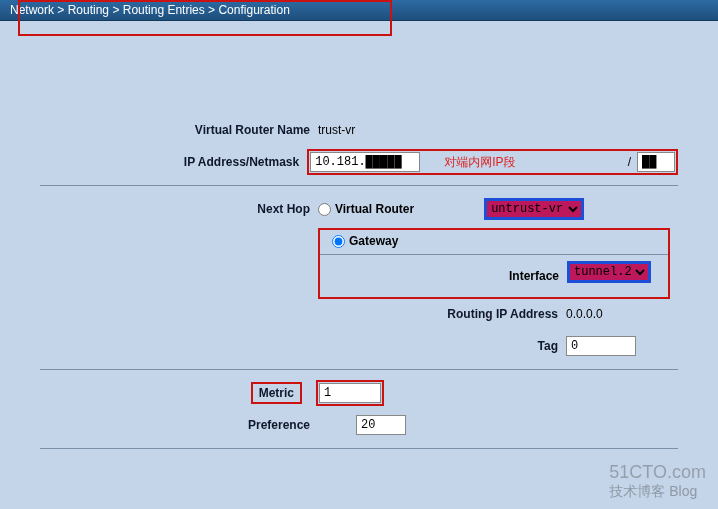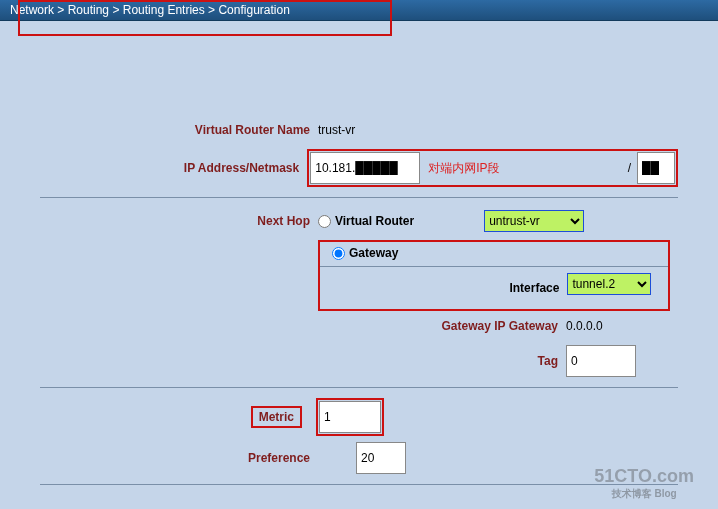--- a/index.html
+++ b/index.html
@@ -1,33 +1,33 @@
 <!DOCTYPE html>
 <html><head>
 <meta charset="utf-8">
 <style>
   html,body{margin:0;padding:0;font-family:Verdana,Arial,sans-serif;font-size:12px;background:#c5d5e9;width:718px;height:509px;overflow:hidden;position:relative}
   .header{background:linear-gradient(#2d6aa3,#1e4f7c);color:#fff;font-weight:normal;padding:3px 10px;border-bottom:1px solid #123a5c}
   .hb{border:2px solid #c11;position:absolute}
   .hb1{left:18px;top:0;width:370px;height:32px}
   .form-area{background:#c5d5e9;padding:20px 40px 0 40px}
   .row{display:flex;align-items:center;margin:6px 0;min-height:26px}
-  .lbl{width:270px;text-align:right;font-weight:bold;color:#7f1d1d;padding-right:8px}
+  .lbl{width:270px;text-align:right;font-weight:bold;color:#0f172a;padding-right:8px}
   .val{color:#000}
-  input[type=text]{font-family:Liberation Sans, sans-serif;font-size:12px;border:1px solid #888;padding:6px 4px;background:#fff;height:18px}
-  select{font-family:Liberation Sans, sans-serif;font-size:12px;border:1px solid #1d4ed8;background:#bef264;height:22px}
+  input[type=text]{font-family:Liberation Mono, monospace;font-size:12px;border:1px solid #888;padding:0 4px;background:#fff;height:18px}
+  select{font-family:Liberation Mono, monospace;font-size:12px;border:3px solid #1d4ed8;background:#be185d;height:22px}
   .hr{border:0;border-top:1px solid #7a8fa8;margin:10px 0}
   .gw-box{margin-left:278px;width:348px;border:2px solid #c11;padding:4px 0 8px 0}
   .gw-head{display:flex;align-items:center;padding-left:12px}
   .gw-row{display:flex;align-items:flex-end;margin:6px 17px}
   .gw-lbl{width:240px;text-align:right;font-weight:bold;padding-right:8px}
   .btnbar{display:flex;gap:20px;justify-content:flex-end;padding:20px 120px 0 0}
-  .note{color:#d22;margin-left:8px}
-  .watermark{position:absolute;right:24px;bottom:8px;font-size:18px;color:rgba(60,60,60,.35);font-weight:bold;font-family:Arial}
-  .watermark small{font-size:10px;display:block;text-align:center;color:rgba(60,60,60,.4)}
+  .note{color:#d22;margin-left:24px}
+  .watermark{position:absolute;right:12px;bottom:8px;font-size:18px;color:rgba(60,60,60,.35);font-weight:normal;font-family:Arial}
+  .watermark small{font-size:14px;display:block;text-align:left;color:rgba(60,60,60,.4)}
   .redbox{border:2px solid #c11;padding:1px}
   .slash{margin:0 6px}
   .radio{margin:0 4px 0 0;vertical-align:middle}
 </style>
 </head>
 <body>
 
 <div class="header">Network &gt; Routing &gt; Routing Entries &gt; Configuration</div>
 <div class="hb hb1"></div>
 
@@ -70,21 +70,21 @@
     <hr class="hr" style="margin:6px 0">
     <div class="gw-row">
       <div class="gw-lbl">Interface</div>
       <select style="width:90px">
         <option>tunnel.2</option>
       </select>
     </div>
   </div>
 
   <div class="row" style="margin-top:2px">
-    <div class="lbl" style="width:518px">Gateway IP Gateway</div>
+    <div class="lbl" style="width:518px">Routing IP Address</div>
     <div class="val">0.0.0.0</div>
   </div>
 
 
   <div class="row">
     <div class="lbl" style="width:518px">Tag</div>
     <input type="text" style="width: 60px;" value="0">
   </div>
 
   <hr class="hr">

